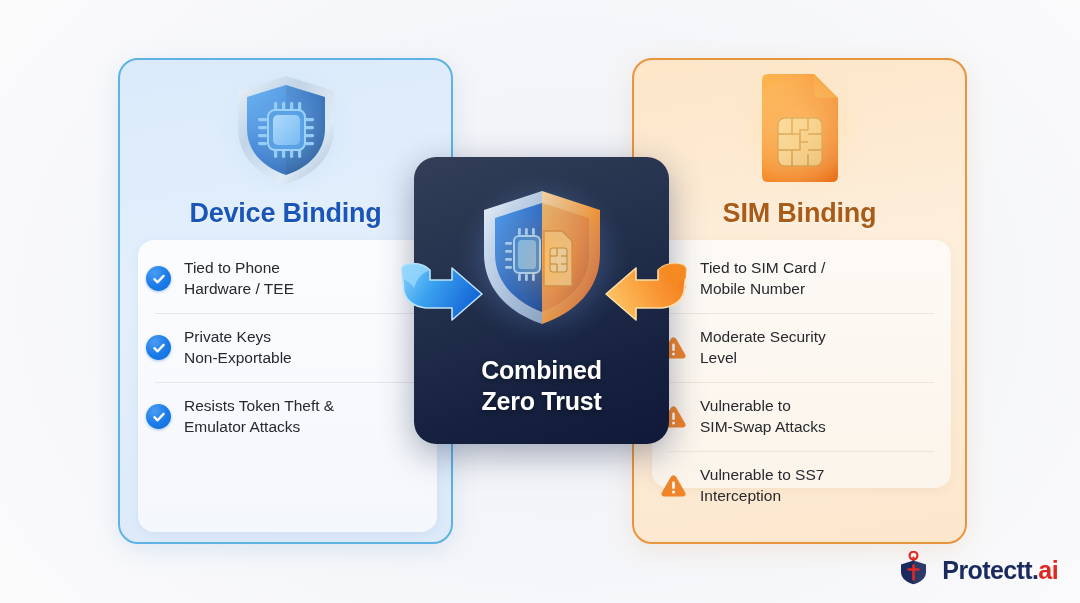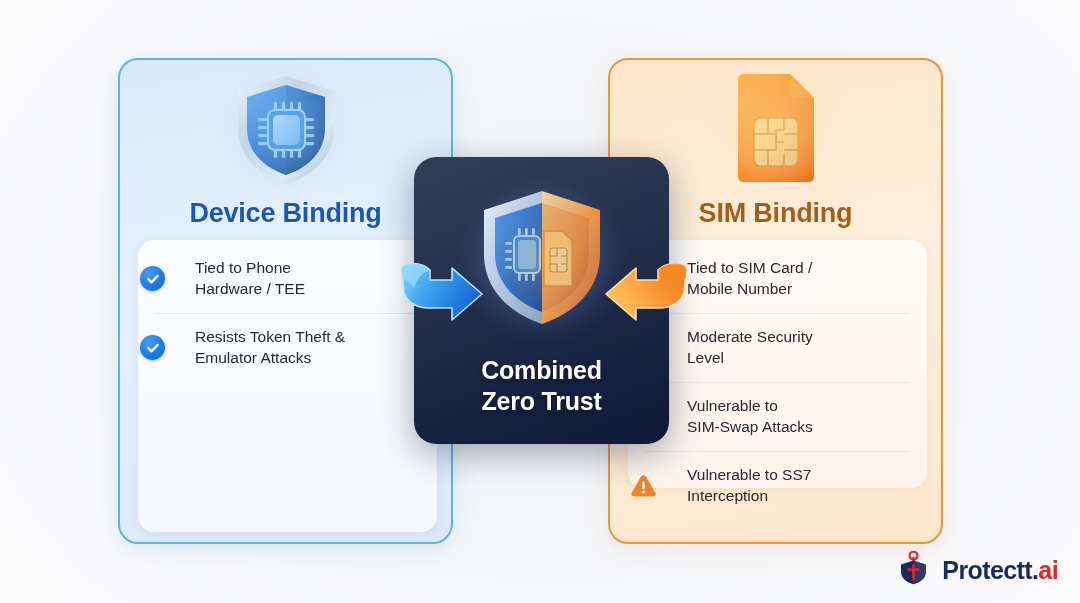--- a/index.html
+++ b/index.html
@@ -34,21 +34,21 @@
     left: 118px;
     top: 58px;
     width: 335px;
     height: 486px;
     border: 2px solid #5cb3e4;
     background: linear-gradient(170deg, #dbeafb 0%, #e3effc 45%, #dce9f9 100%);
     box-shadow: 0 6px 26px rgba(90,140,200,0.16);
   }
 
   #panel-sim {
-    left: 608px;
+    left: 632px;
     top: 58px;
     width: 335px;
     height: 486px;
     border: 2px solid #e9953e;
     background: linear-gradient(170deg, #fde6c8 0%, #fdeedc 45%, #fce7cd 100%);
     box-shadow: 0 6px 26px rgba(210,150,80,0.16);
   }
 
   
   .panel-icon {
@@ -109,22 +109,22 @@
   }
   #list-sim {
     background: linear-gradient(180deg, #fdfaf6 0%, #fbf4ea 100%);
     box-shadow: 0 2px 10px rgba(190,150,100,0.10);
     height: 248px;
   }
 
   .list-item {
     display: flex;
     align-items: center;
-    gap: 30px;
-    padding: 0 2px;
+    gap: 13px;
+    padding: 0 8px;
     height: 69px;
     position: relative;
   }
   .list-item + .list-item::before {
     content: "";
     position: absolute;
     top: 0;
     left: 17px;
     right: 17px;
     height: 1px;
@@ -287,20 +287,29 @@
         <span class="check-icon">
           <svg width="14" height="14" viewBox="0 0 14 14">
               <path d="M2.4 7.2 L5.6 10.3 L11.6 3.9" stroke="#fff" stroke-width="2.3" fill="none" stroke-linecap="round" stroke-linejoin="round"></path>
             </svg>
         </span>
         <span class="li-text">Tied to Phone
 Hardware / TEE</span>
       </div>
 
 
+      <div class="list-item">
+        <span class="check-icon">
+          <svg width="14" height="14" viewBox="0 0 14 14">
+              <path d="M2.4 7.2 L5.6 10.3 L11.6 3.9" stroke="#fff" stroke-width="2.3" fill="none" stroke-linecap="round" stroke-linejoin="round"></path>
+            </svg>
+        </span>
+        <span class="li-text">Private Keys
+Non-Exportable</span>
+      </div>
 
       <div class="list-item">
         <span class="check-icon">
           <svg width="14" height="14" viewBox="0 0 14 14">
               <path d="M2.4 7.2 L5.6 10.3 L11.6 3.9" stroke="#fff" stroke-width="2.3" fill="none" stroke-linecap="round" stroke-linejoin="round"></path>
             </svg>
         </span>
         <span class="li-text">Resists Token Theft &amp;
 Emulator Attacks</span>
       </div>

